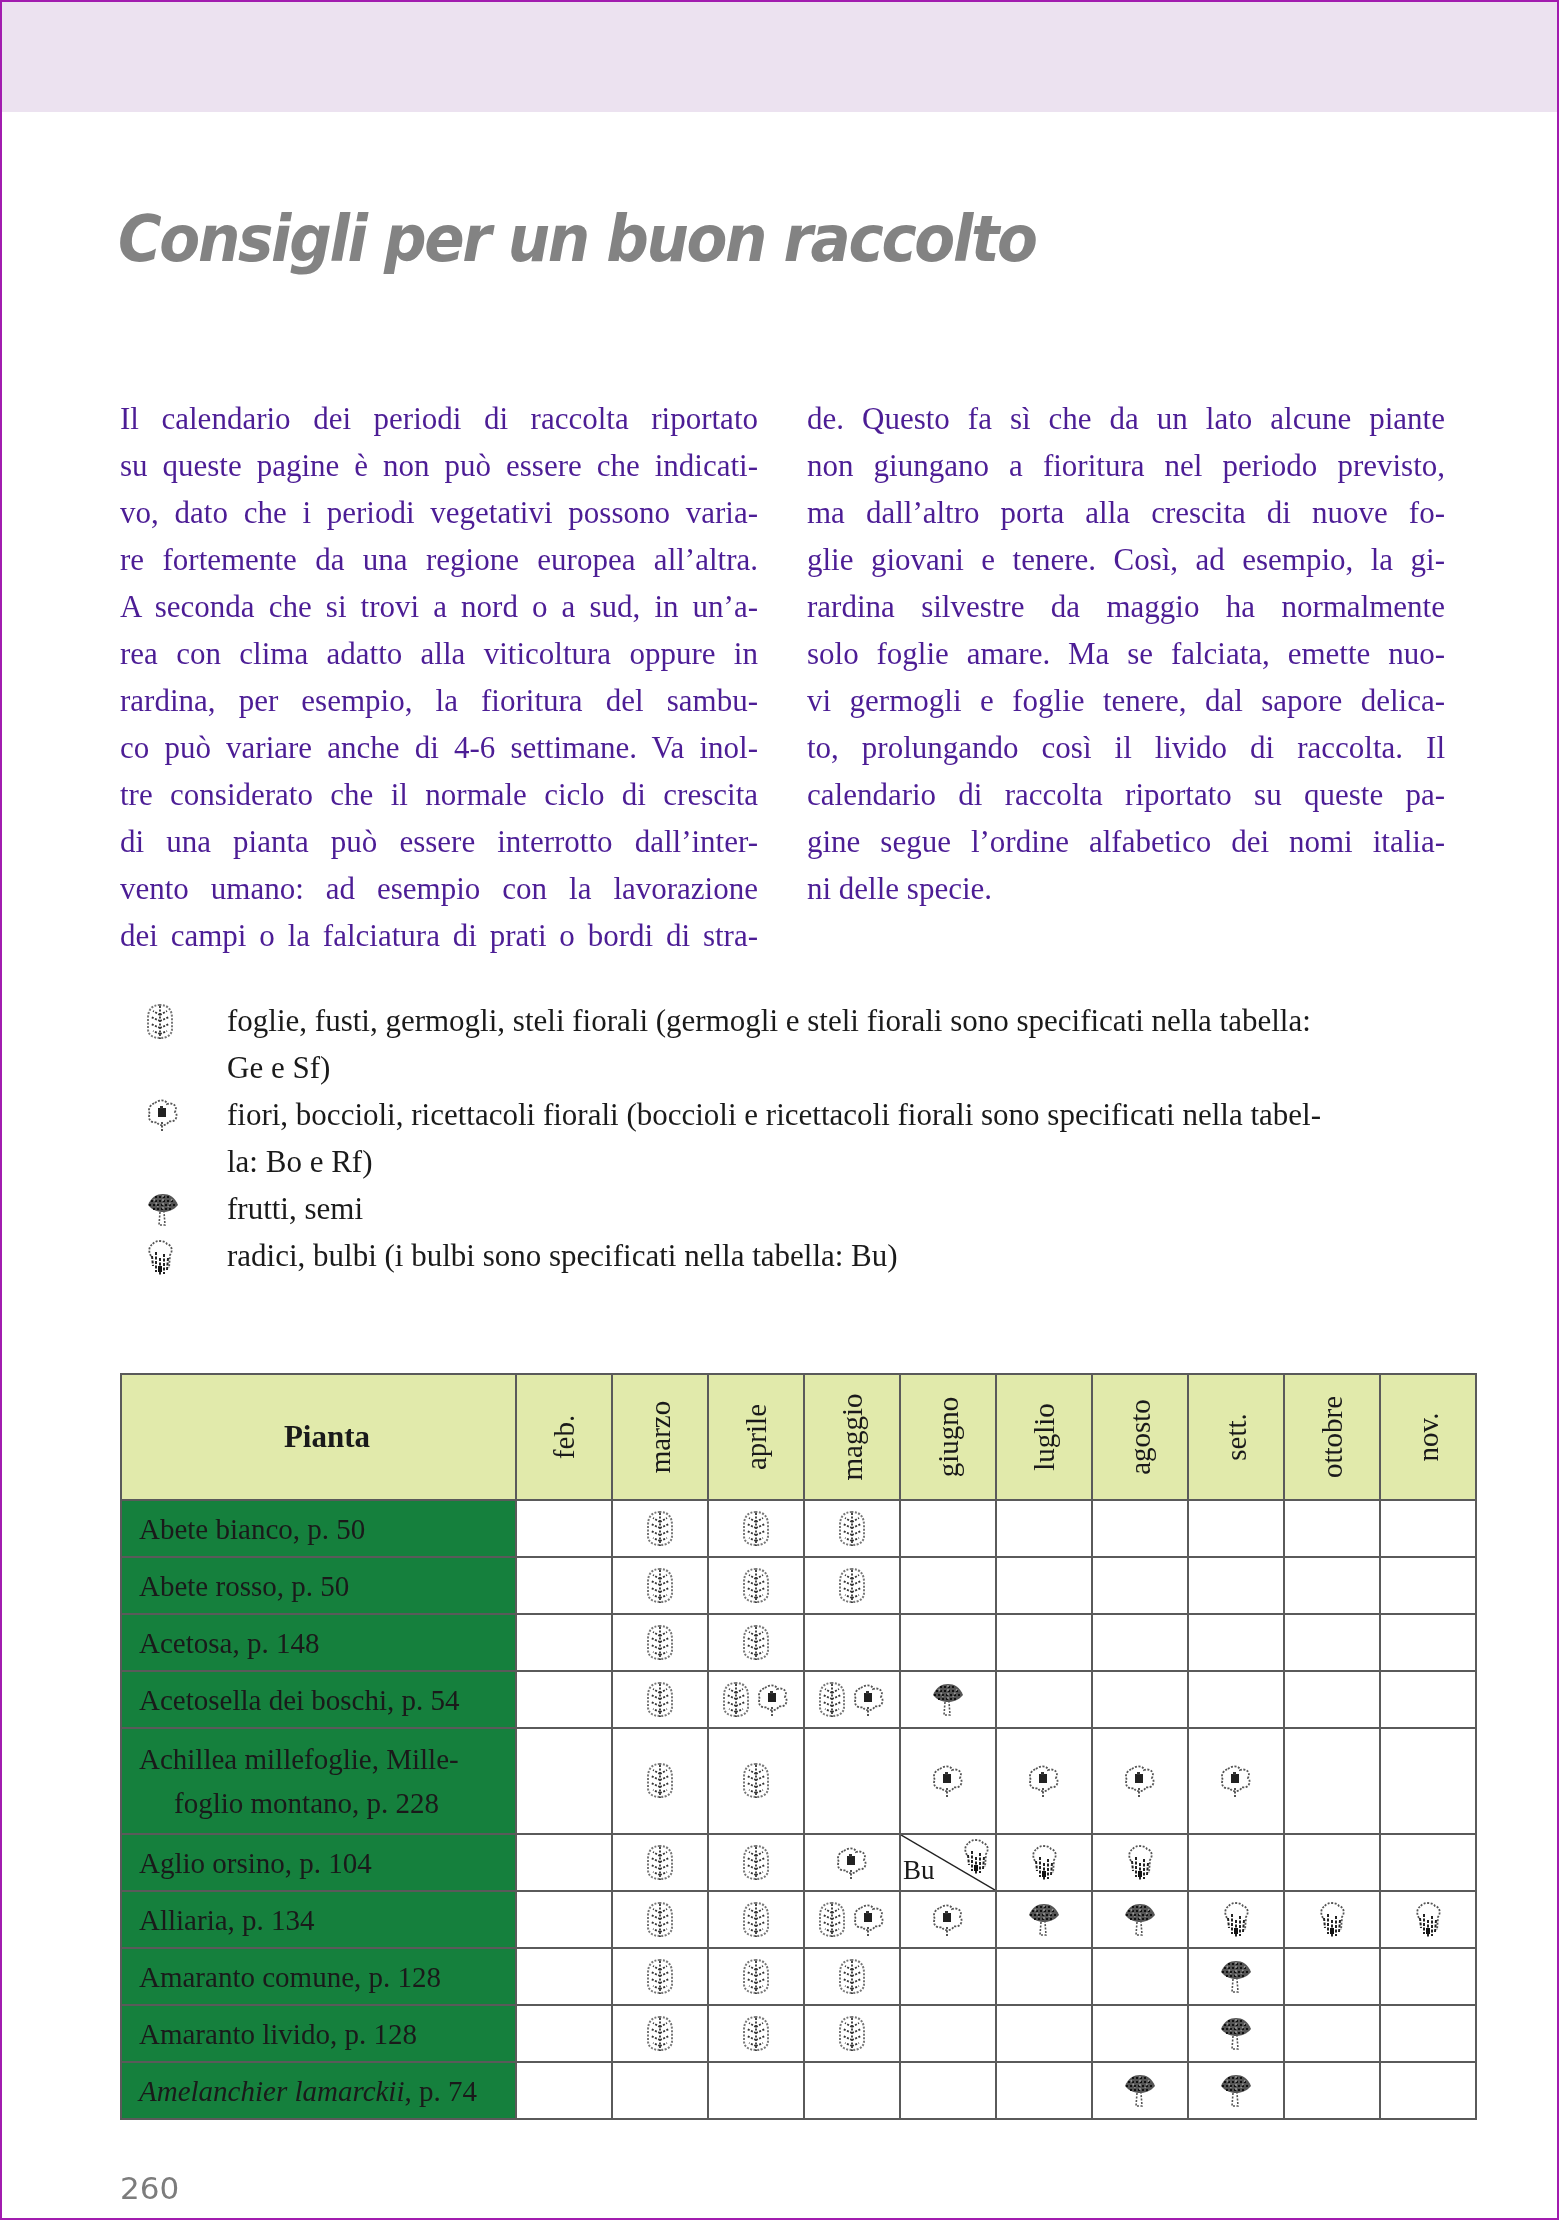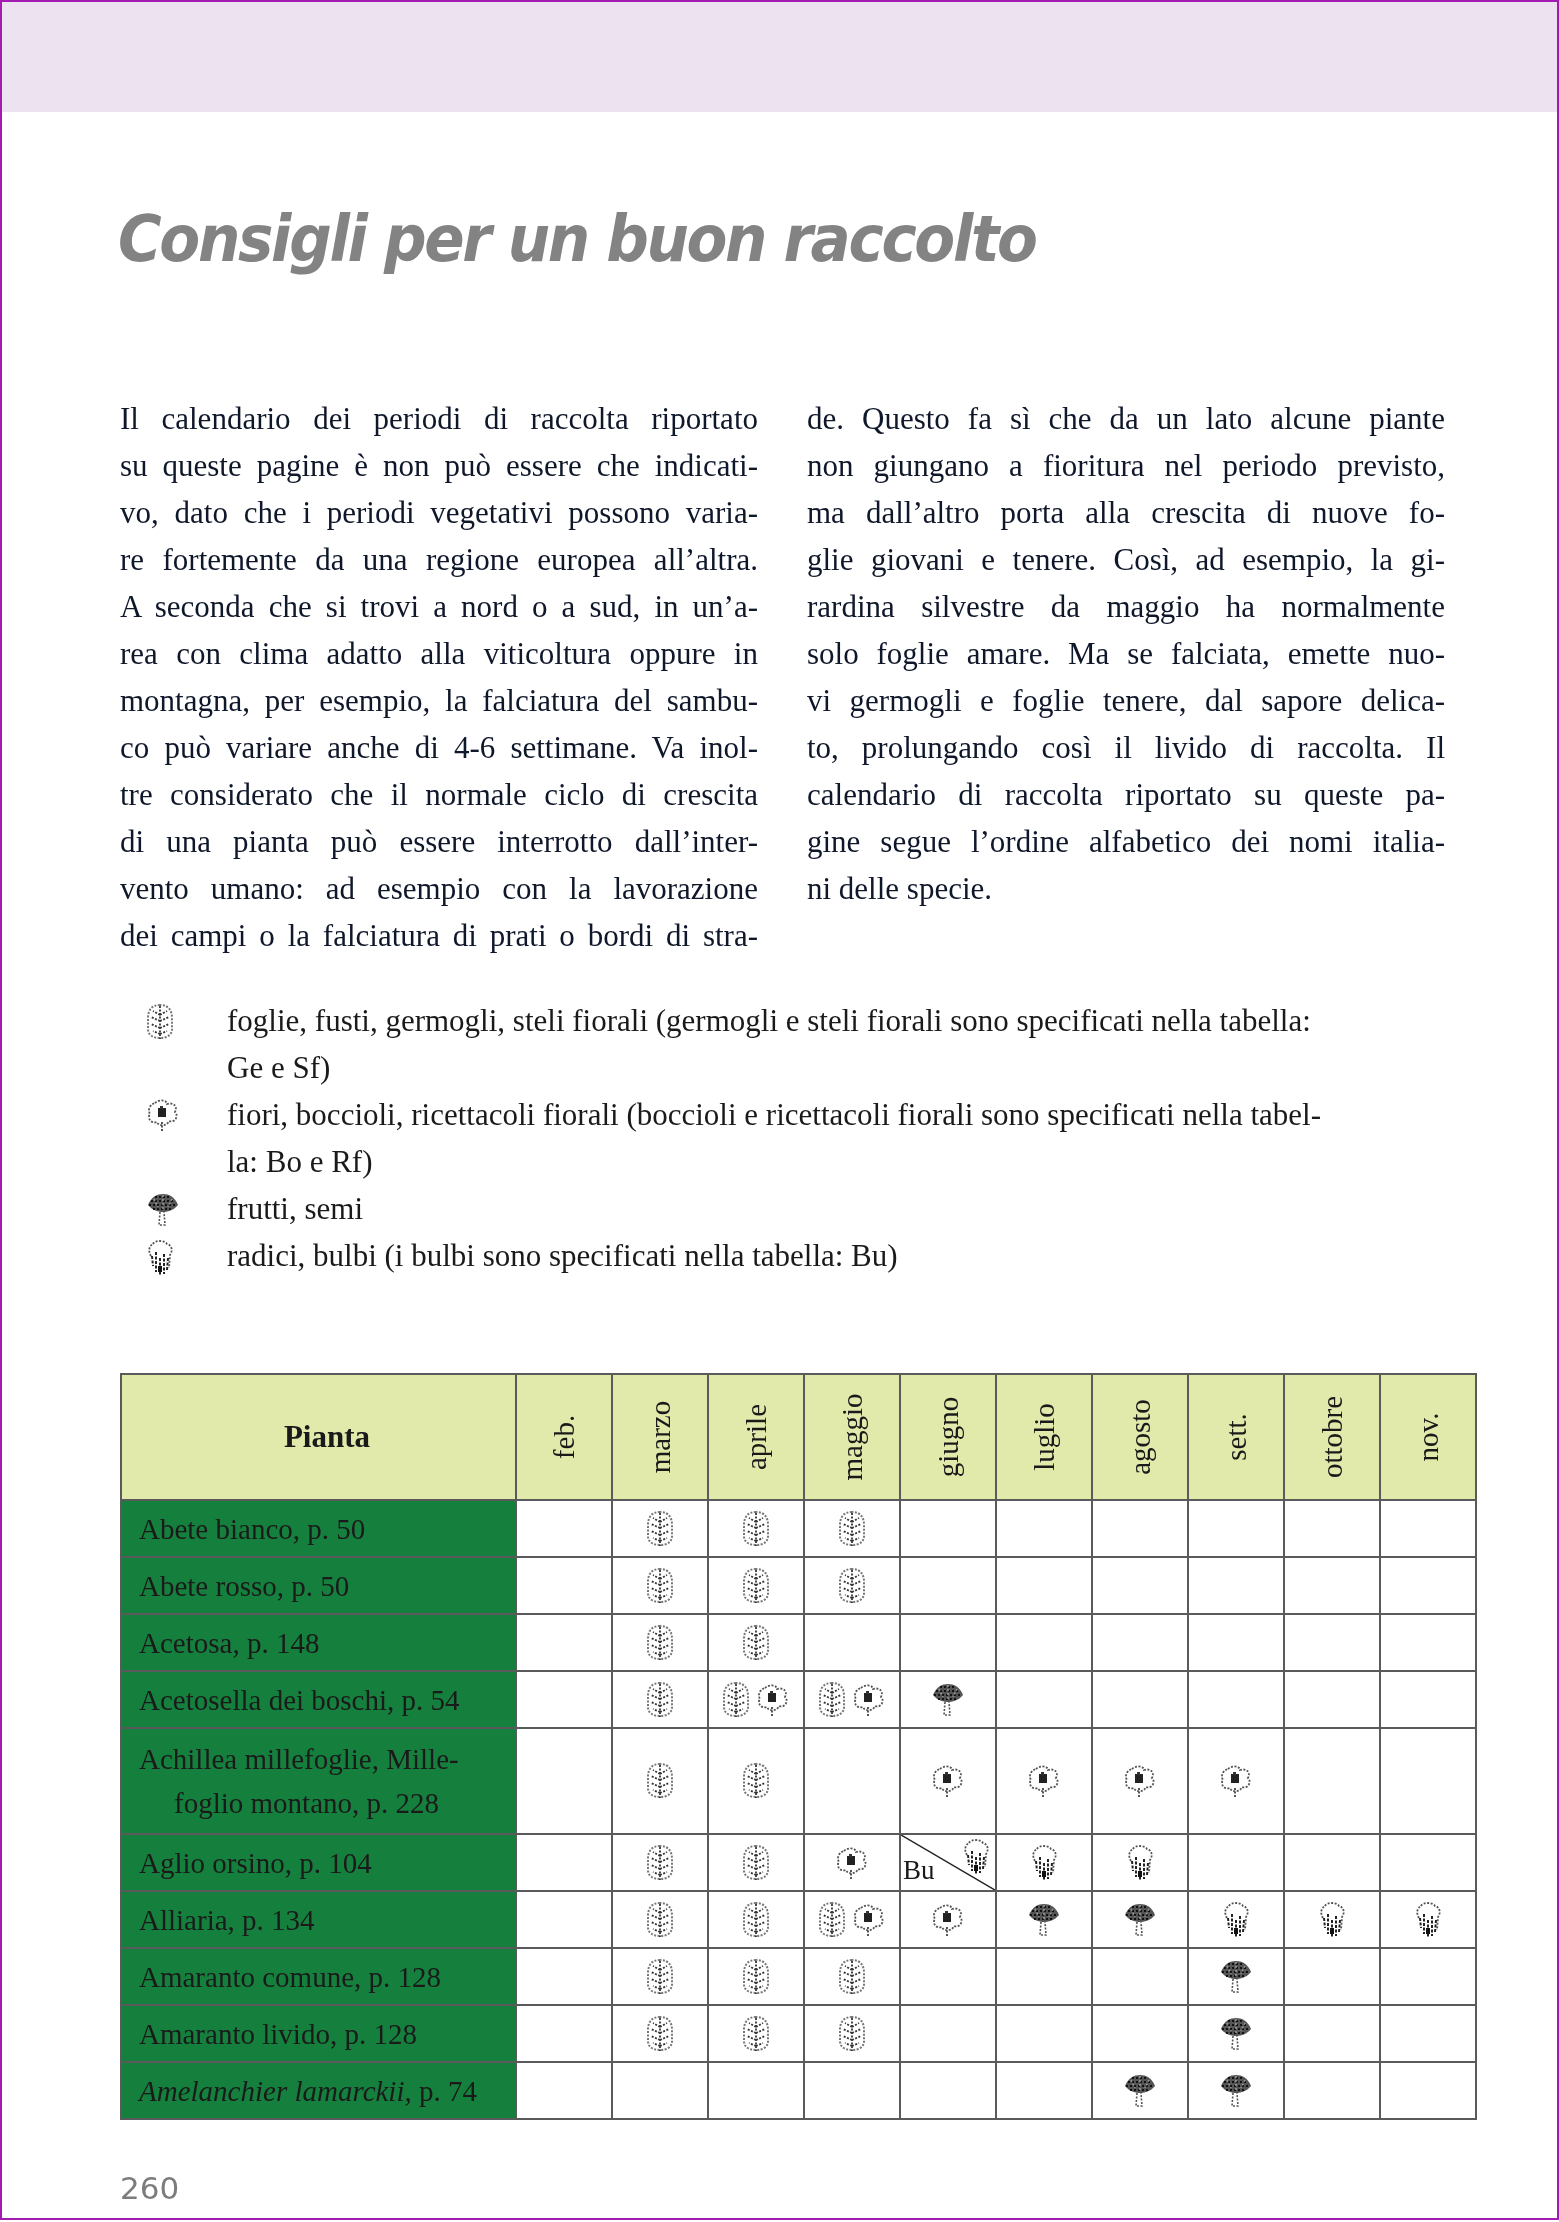--- a/index.html
+++ b/index.html
@@ -1,20 +1,20 @@
 <!DOCTYPE html>
 <html><head>
 <meta charset="utf-8">
 <style>
   html, body { margin: 0; padding: 0; }
   body { width: 1559px; height: 2222px; position: relative; background: #fff; overflow: hidden; }
   .page { position: absolute; left: 0; top: 0; width: 1555px; height: 2216px; border: 2px solid #a21caf; background: #fff; }
   .band { position: absolute; left: 0; top: 0; width: 100%; height: 110px; background: #ece2f0; }
   .title { position: absolute; left: 116px; top: 200px; font-family: "DejaVu Sans", sans-serif; font-style: italic; font-weight: bold; font-size: 64px; color: #838383; letter-spacing: -2.5px; white-space: nowrap; transform: scaleX(0.93); transform-origin: left; }
-  .col { position: absolute; top: 393px; font-family: "Liberation Serif", serif; font-size: 31px; line-height: 47px; color: #0f172a; text-align: justify; }
+  .col { position: absolute; top: 393px; font-family: "Liberation Serif", serif; font-size: 31px; line-height: 47px; color: #4c1d95; text-align: justify; }
   .col div { white-space: nowrap; text-align-last: justify; }
   .col div.last { text-align-last: left; }
   .col-left { left: 118px; width: 638px; }
   .col-right { left: 805px; width: 638px; }
   .legend { position: absolute; left: 143px; top: 995px; font-family: "Liberation Serif", serif; font-size: 31px; line-height: 47px; color: #1a1a1a; }
   .legend-item { position: relative; padding-left: 82px; width: 1260px; }
   .legend-item .ico { position: absolute; left: 0; top: 6px; }
   table.cal { position: absolute; left: 118px; top: 1371px; border-collapse: collapse; font-family: "Liberation Serif", serif; color: #1a1a1a; }
   table.cal td, table.cal th { border: 2px solid #5a5a5a; padding: 0; }
   table.cal thead th { background: #e1eaab; height: 124px; }
@@ -41,21 +41,21 @@
   <div class="band"></div>
   <div class="title">Consigli per un buon raccolto</div>
 
   <div class="col col-left">
     <div>Il calendario dei periodi di raccolta riportato</div>
     <div>su queste pagine è non può essere che indicati-</div>
     <div>vo, dato che i periodi vegetativi possono varia-</div>
     <div>re fortemente da una regione europea all’altra.</div>
     <div>A seconda che si trovi a nord o a sud, in un’a-</div>
     <div>rea con clima adatto alla viticoltura oppure in</div>
-    <div>montagna, per esempio, la falciatura del sambu-</div>
+    <div>rardina, per esempio, la fioritura del sambu-</div>
     <div>co può variare anche di 4-6 settimane. Va inol-</div>
     <div>tre considerato che il normale ciclo di crescita</div>
     <div>di una pianta può essere interrotto dall’inter-</div>
     <div>vento umano: ad esempio con la lavorazione</div>
     <div>dei campi o la falciatura di prati o bordi di stra-</div>
   </div>
 
   <div class="col col-right">
     <div>de. Questo fa sì che da un lato alcune piante</div>
     <div>non giungano a fioritura nel periodo previsto,</div>

